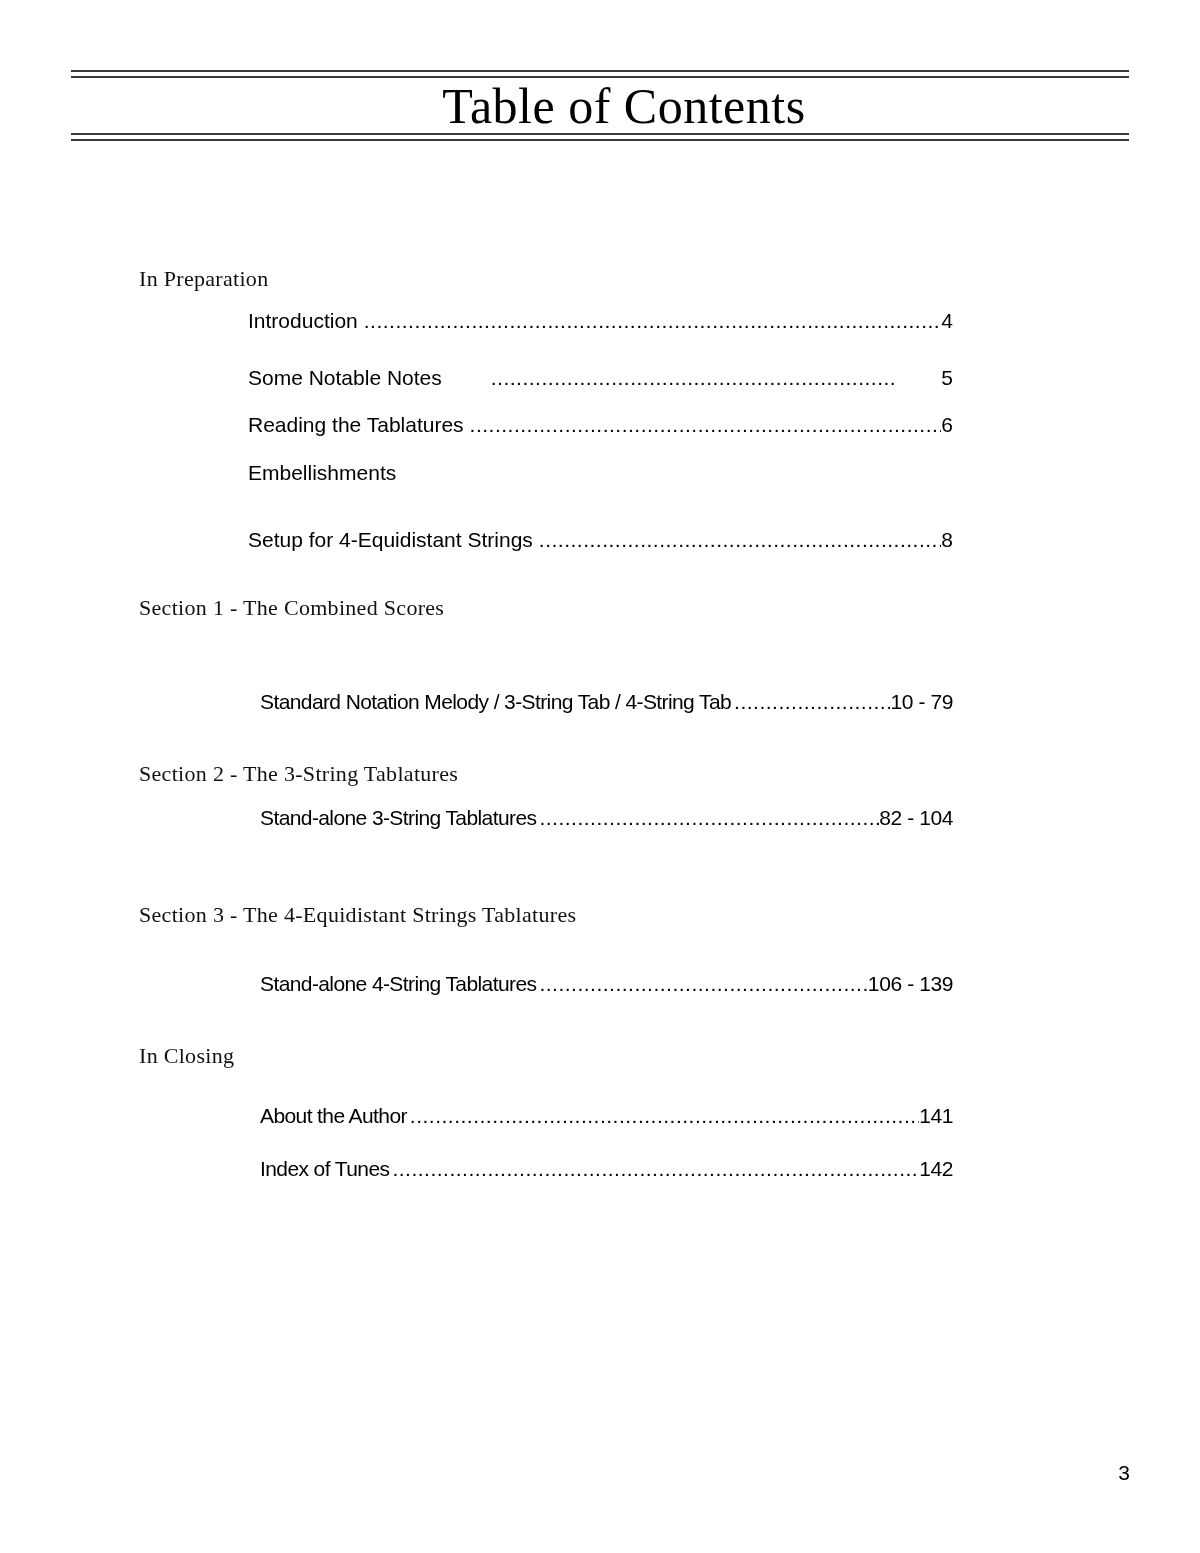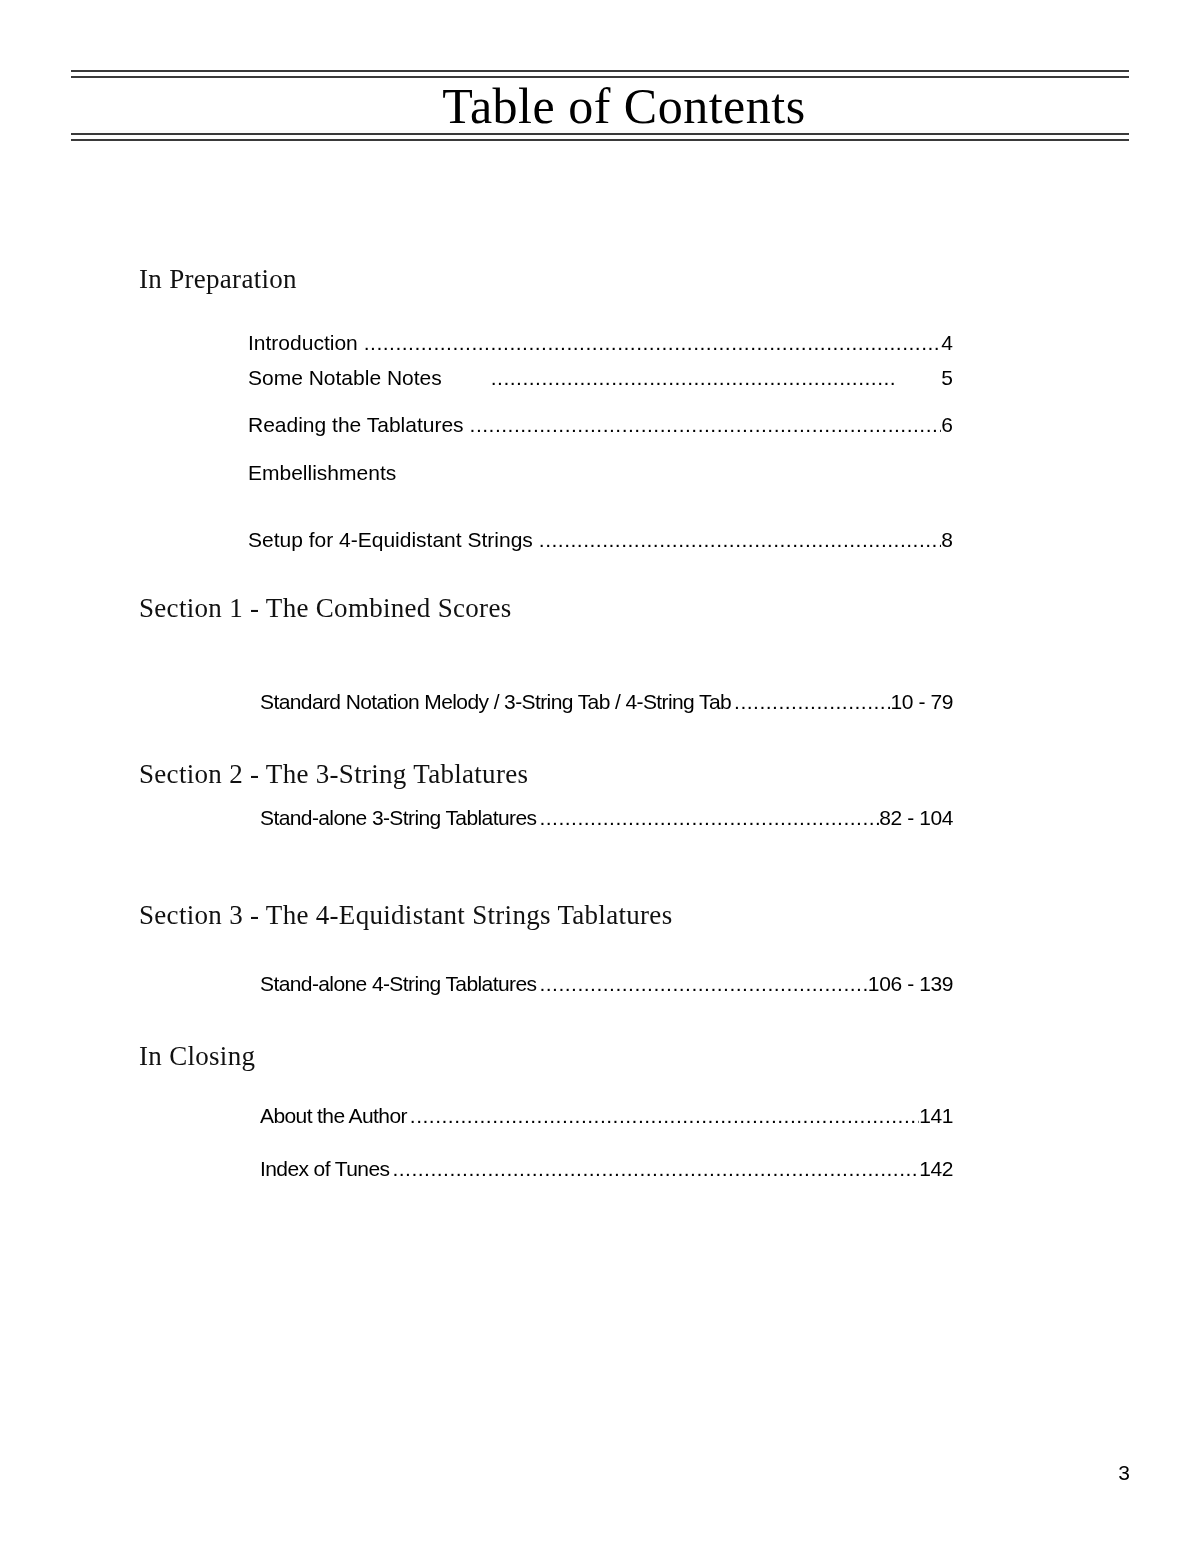--- a/index.html
+++ b/index.html
@@ -31,21 +31,21 @@
       font-size: 50px;
       line-height: 56px;
       letter-spacing: 0.5px;
       color: #000;
       margin-left: 24px;
     }
     .section-heading {
       position: absolute;
       left: 139px;
       font-family: "Liberation Serif", "DejaVu Serif", serif;
-      font-size: 27px;
+      font-size: 22px;
       line-height: 40px;
       letter-spacing: 0.3px;
       color: #111;
       white-space: nowrap;
     }
     .entry {
       position: absolute;
       left: 248px;
       width: 705px;
       height: 26px;
@@ -97,21 +97,21 @@
 <body>
 
 <div class="rule" style="top:70px;"></div>
 <div class="rule" style="top:76px;"></div>
 <div class="title">Table of Contents</div>
 <div class="rule" style="top:133px;"></div>
 <div class="rule" style="top:139px;"></div>
 
 <div class="section-heading" style="top:259px;">In Preparation</div>
 
-<div class="entry" style="top:330px;">
+<div class="entry" style="top:308px;">
   <span class="label">Introduction</span>
   <span class="leader"></span>
   <span class="page">4</span>
 </div>
 
 <div class="entry" style="top:365px;gap:43px;">
   <span class="label">Some Notable Notes</span>
   <span class="leader"></span>
   <span class="page">5</span>
 </div>

